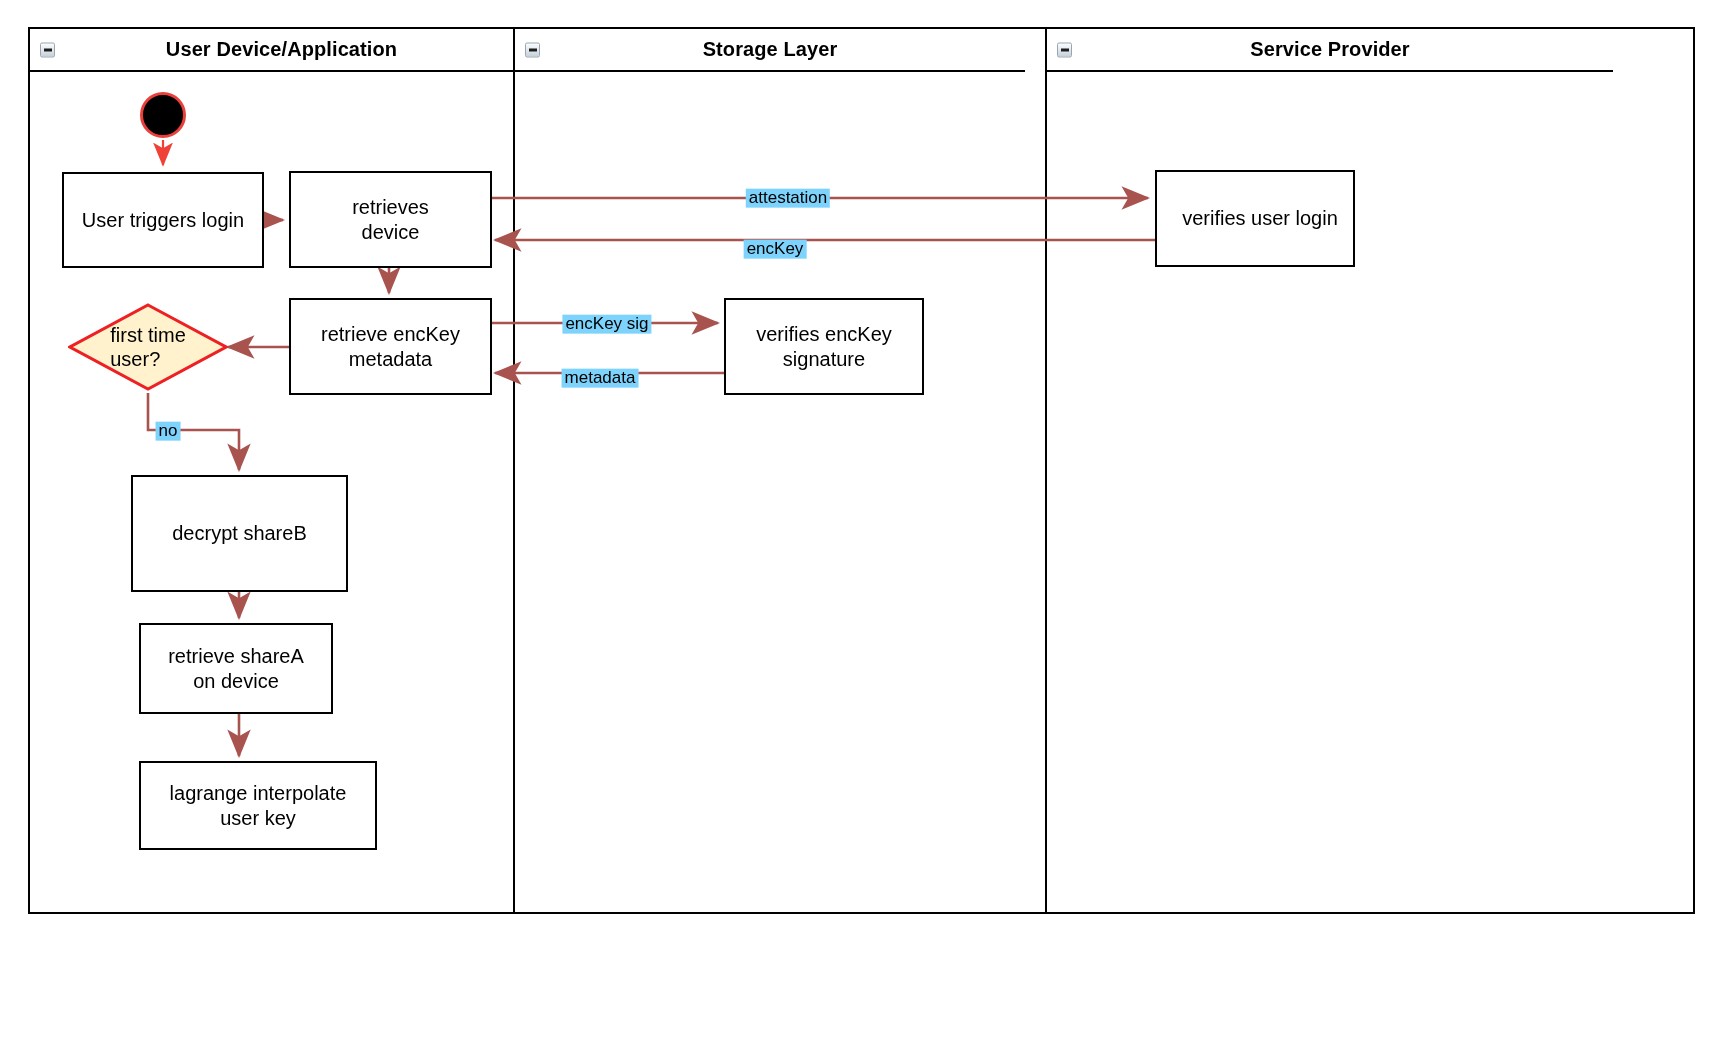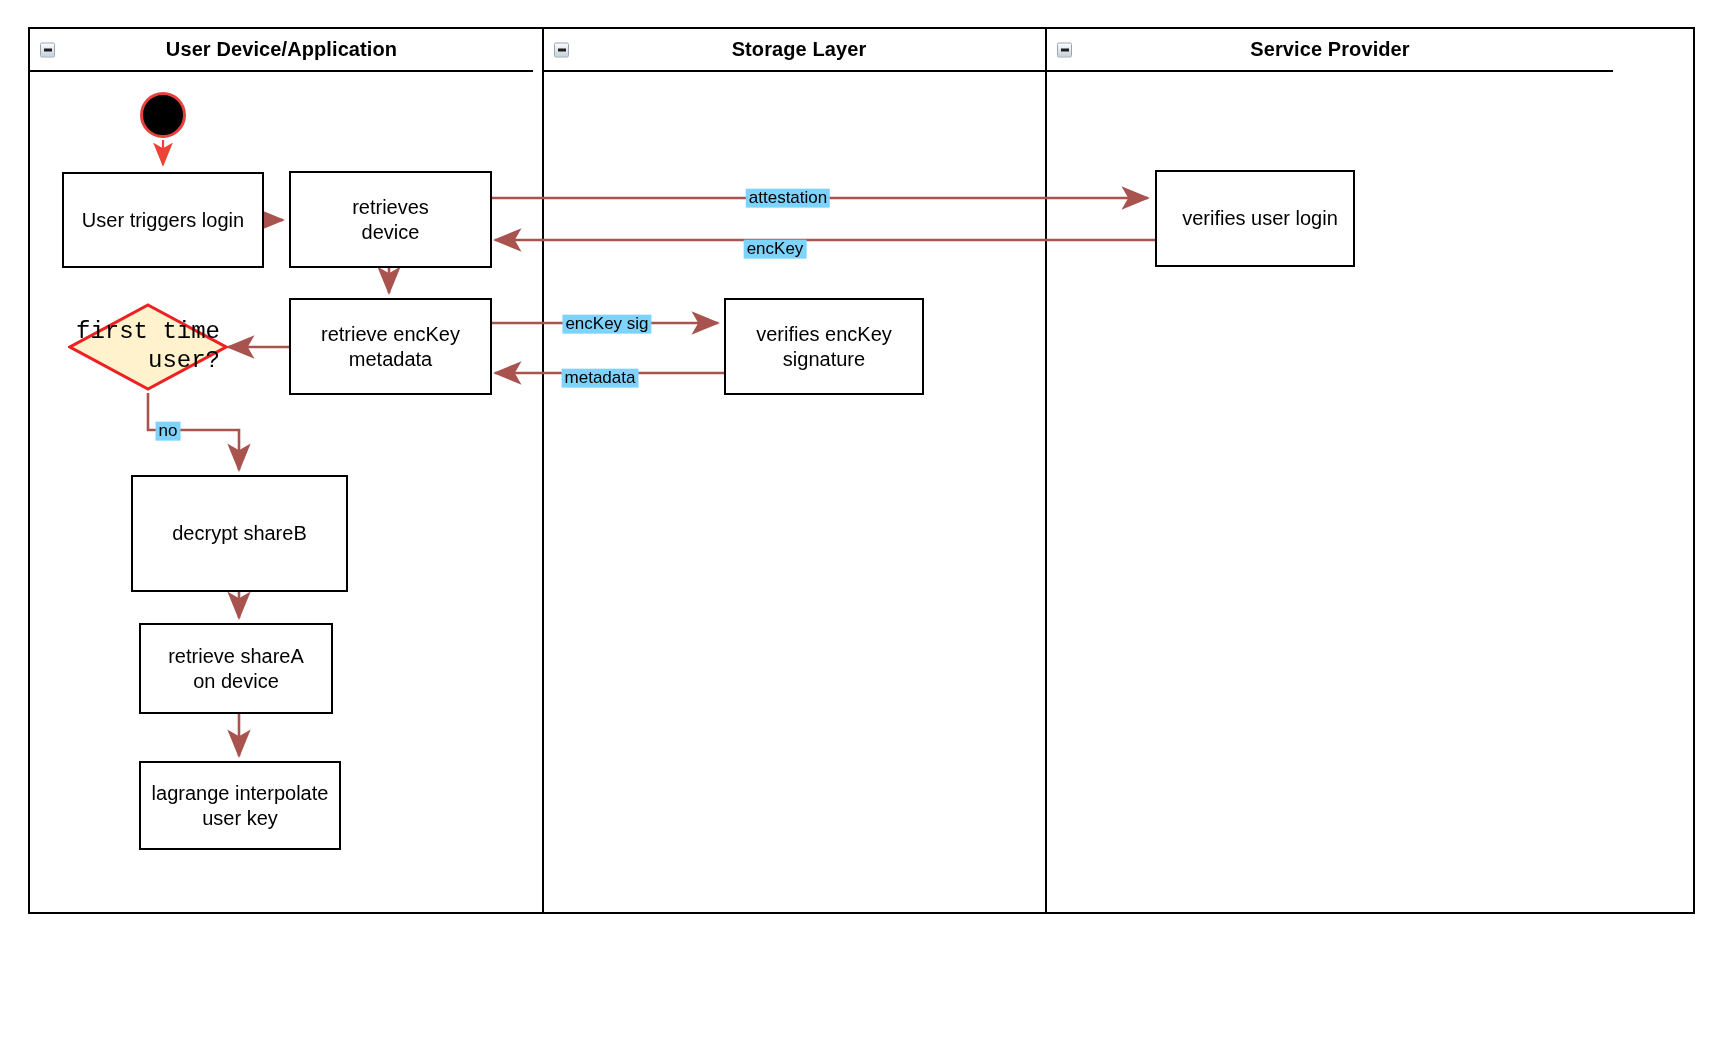--- a/index.html
+++ b/index.html
@@ -116,26 +116,25 @@
     box-sizing: border-box;
   }
   .decision svg { display: block; }
   .decision .label {
     position: absolute;
     left: 0; top: 0;
     width: 100%; height: 100%;
     display: flex;
     align-items: center;
     justify-content: center;
-    text-align: right;
-    font-size: 24px;
+    text-align: left;
+    font-size: 20px;
     line-height: 1.2;
     color: #000000;
     white-space: pre-line;
-    font-family: Liberation Mono, monospace;
   }
 
   
   .edges {
     position: absolute;
     left: 0; top: 0;
     width: 1732px;
     height: 1038px;
     pointer-events: none;
   }
@@ -159,21 +158,21 @@
 
     <div class="lane" style="left:0px; width:503px;">
       <div class="lane-header">
         <span class="collapse-icon">
             <i></i>
           </span>
         <span class="lane-title">User Device/Application</span>
       </div>
     </div>
 
-    <div class="lane divided" style="left:512px; width:512px;padding-left:28px;">
+    <div class="lane divided" style="left:483px; width:512px;padding-left:28px;">
       <div class="lane-header">
         <span class="collapse-icon">
             <i></i>
           </span>
         <span class="lane-title">Storage Layer</span>
       </div>
     </div>
 
     <div class="lane divided" style="left:1015px; width:568px;">
       <div class="lane-header">
@@ -287,21 +286,21 @@
 
   <div class="node" style="left:131px; top:475px; width:217px; height:117px;">
     <span class="label">decrypt shareB</span>
   </div>
 
   <div class="node" style="left:139px; top:623px; width:194px; height:91px;justify-content:center;">
     <span class="label">retrieve shareA
 on device</span>
   </div>
 
-  <div class="node" style="left:139px; top:761px; width:202px; height:89px;">
+  <div class="node" style="left:139px; top:761px; width:238px; height:89px;">
     <span class="label">lagrange interpolate
 user key</span>
   </div>
 
   <div class="node" style="left:724px; top:298px; width:200px; height:97px;">
     <span class="label">verifies encKey
 signature</span>
   </div>
 
   <div class="node" style="left:1155px; top:170px; width:200px; height:97px;padding-left:10px;">

